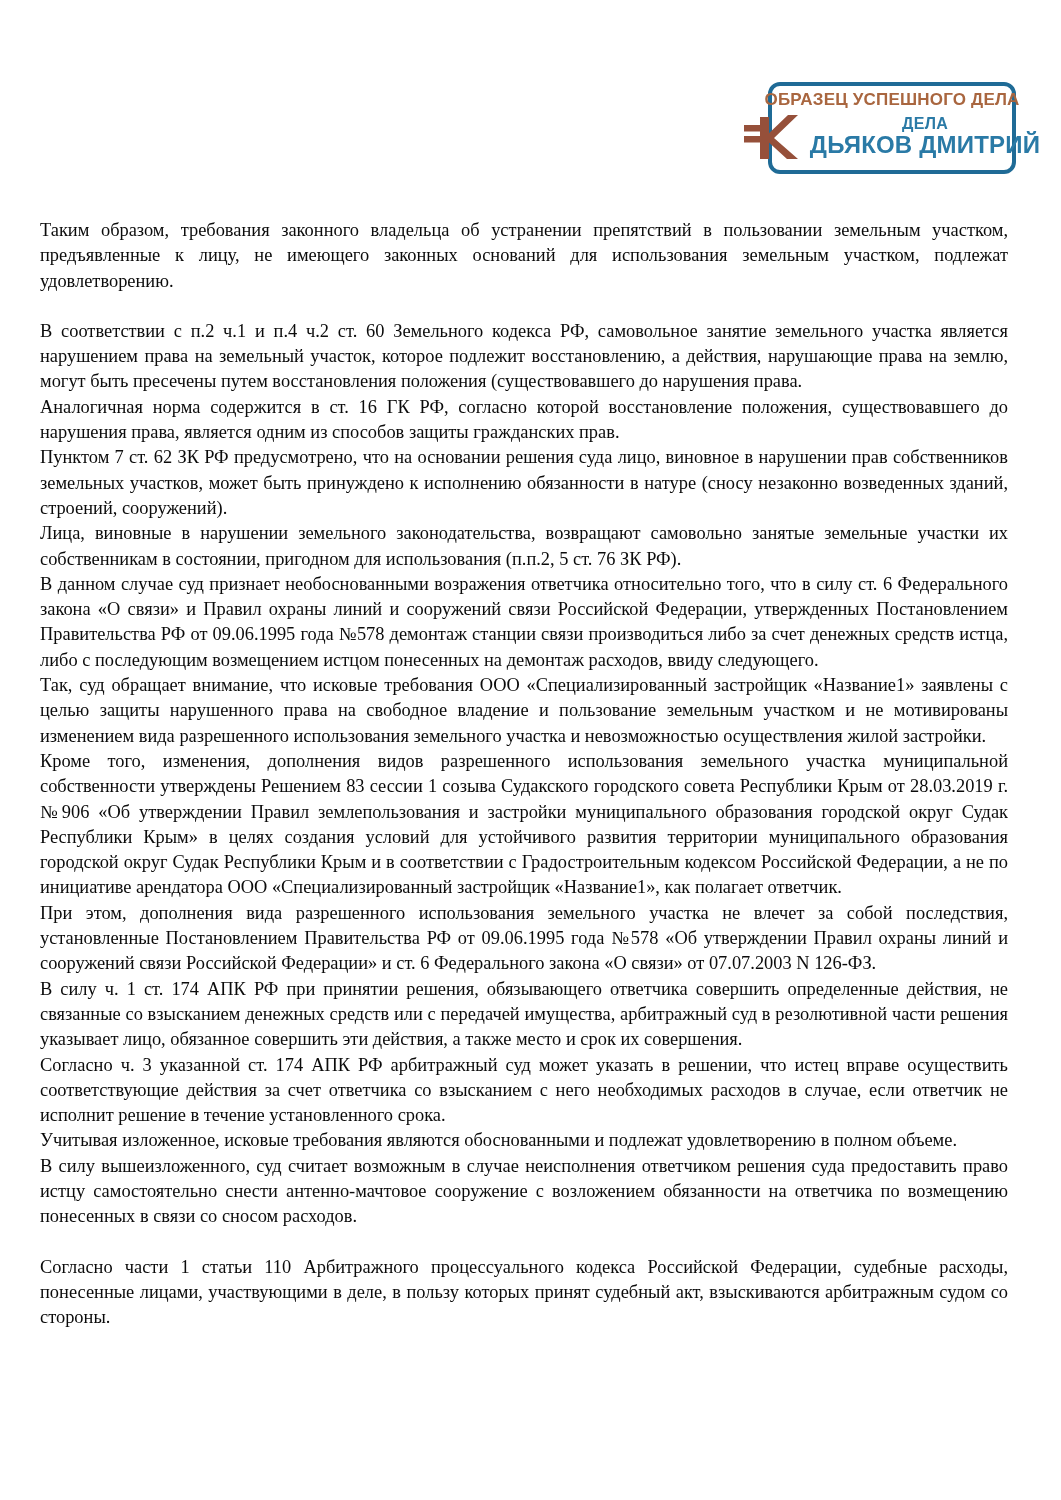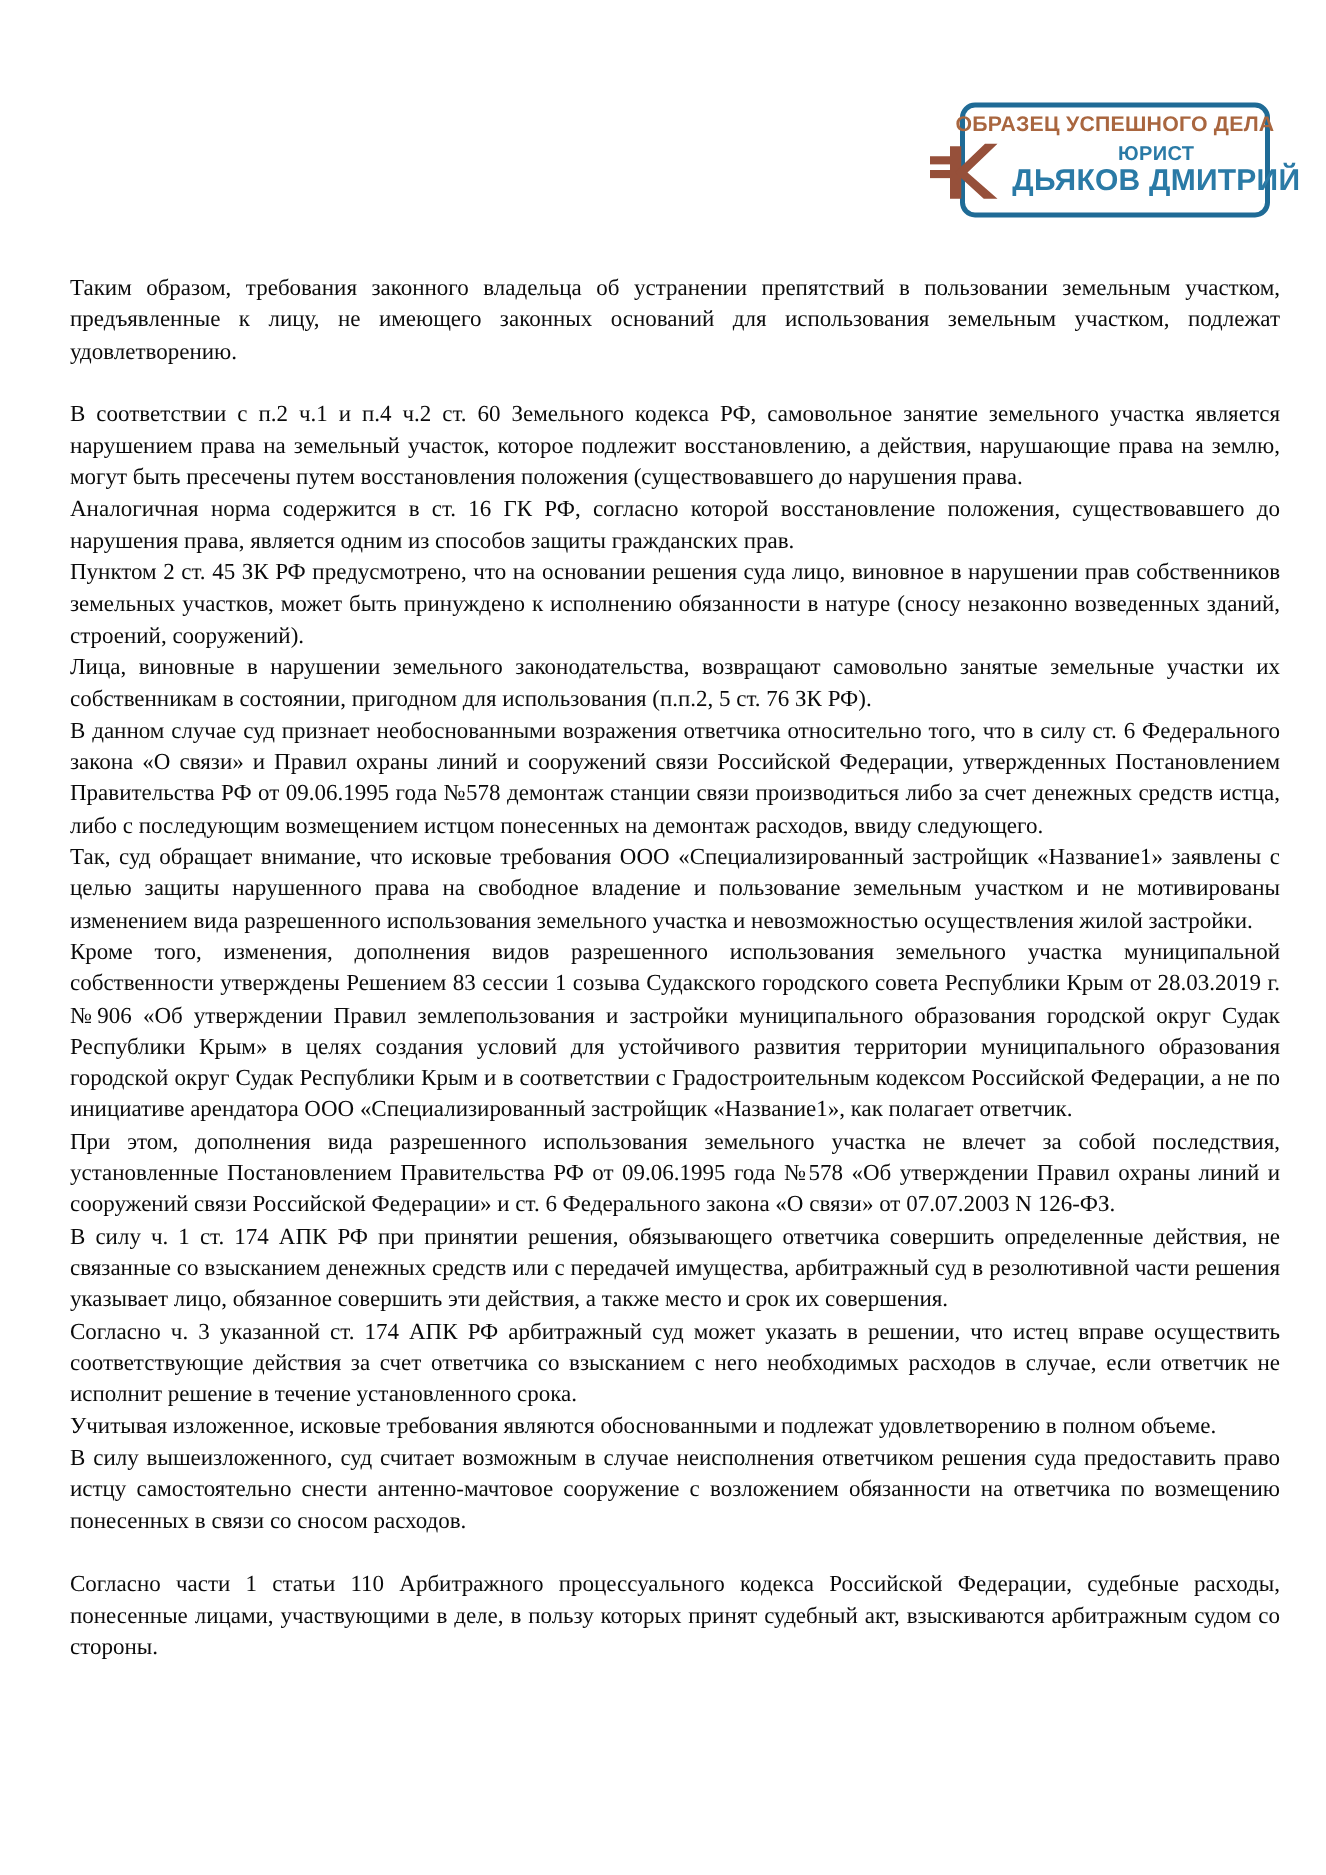--- a/index.html
+++ b/index.html
@@ -76,21 +76,21 @@
   }
   #logo-badge .badge-line2 {
     font-size: 24px;
     letter-spacing: 0.2px;
     white-space: nowrap;
   }
 
   
   #doc-body {
     position: absolute;
-    left: 56px;
+    left: 40px;
     top: 218px;
     width: 968px;
   }
   .para {
     font-size: 18.4px;
     line-height: 25.3px;
     text-align: justify;
     text-justify: inter-word;
     margin: 0;
     hyphens: none;
@@ -112,32 +112,32 @@
     <div class="badge-body">
       <svg class="badge-mark" viewBox="0 0 62 48" aria-hidden="true">
         <rect x="0" y="12" width="17" height="6.5" fill="#96503a"></rect>
         <rect x="0" y="23" width="17" height="6.5" fill="#96503a"></rect>
         <polygon points="16,4 25,4 25,46 16,46" fill="#96503a"></polygon>
         <polygon points="44,2 54,2 30,25 54,46 43,46 20,25" fill="#96503a"></polygon>
         <polygon points="33,2 43,2 19,25 43,46 32,46 9,25" fill="#8a4733" opacity="0"></polygon>
         <polygon points="24,4 33,4 13,25 33,46 24,46 7,25" fill="#96503a" opacity="0"></polygon>
       </svg>
       <div class="badge-right-text">
-        <span class="badge-line1">ЮРИСТ</span>
+        <span class="badge-line1">ДЕЛА</span>
         <span class="badge-line2">ДЬЯКОВ ДМИТРИЙ</span>
       </div>
     </div>
   </div>
 
   <div id="doc-body">
     <p class="para">Таким образом, требования законного владельца об устранении препятствий в пользовании земельным участком, предъявленные к лицу, не имеющего законных оснований для использования земельным участком, подлежат удовлетворению.</p>
     <div class="spacer-line"></div>
     <p class="para">В соответствии с п.2 ч.1 и п.4 ч.2 ст. 60 Земельного кодекса РФ, самовольное занятие земельного участка является нарушением права на земельный участок, которое подлежит восстановлению, а действия, нарушающие права на землю, могут быть пресечены путем восстановления положения (существовавшего до нарушения права.</p>
     <p class="para">Аналогичная норма содержится в ст. 16 ГК РФ, согласно которой восстановление положения, существовавшего до нарушения права, является одним из способов защиты гражданских прав.</p>
-    <p class="para">Пунктом 2 ст. 45 ЗК РФ предусмотрено, что на основании решения суда лицо, виновное в нарушении прав собственников земельных участков, может быть принуждено к исполнению обязанности в натуре (сносу незаконно возведенных зданий, строений, сооружений).</p>
+    <p class="para">Пунктом 7 ст. 62 ЗК РФ предусмотрено, что на основании решения суда лицо, виновное в нарушении прав собственников земельных участков, может быть принуждено к исполнению обязанности в натуре (сносу незаконно возведенных зданий, строений, сооружений).</p>
     <p class="para">Лица, виновные в нарушении земельного законодательства, возвращают самовольно занятые земельные участки их собственникам в состоянии, пригодном для использования (п.п.2, 5 ст. 76 ЗК РФ).</p>
     <p class="para">В данном случае суд признает необоснованными возражения ответчика относительно того, что в силу ст. 6 Федерального закона «О связи» и Правил охраны линий и сооружений связи Российской Федерации, утвержденных Постановлением Правительства РФ от 09.06.1995 года №578 демонтаж станции связи производиться либо за счет денежных средств истца, либо с последующим возмещением истцом понесенных на демонтаж расходов, ввиду следующего.</p>
     <p class="para">Так, суд обращает внимание, что исковые требования ООО «Специализированный застройщик «Название1» заявлены с целью защиты нарушенного права на свободное владение и пользование земельным участком и не мотивированы изменением вида разрешенного использования земельного участка и невозможностью осуществления жилой застройки.</p>
     <p class="para">Кроме того, изменения, дополнения видов разрешенного использования земельного участка муниципальной собственности утверждены Решением 83 сессии 1 созыва Судакского городского совета Республики Крым от 28.03.2019 г. №906 «Об утверждении Правил землепользования и застройки муниципального образования городской округ Судак Республики Крым» в целях создания условий для устойчивого развития территории муниципального образования городской округ Судак Республики Крым и в соответствии с Градостроительным кодексом Российской Федерации, а не по инициативе арендатора ООО «Специализированный застройщик «Название1», как полагает ответчик.</p>
     <p class="para">При этом, дополнения вида разрешенного использования земельного участка не влечет за собой последствия, установленные Постановлением Правительства РФ от 09.06.1995 года №578 «Об утверждении Правил охраны линий и сооружений связи Российской Федерации» и ст. 6 Федерального закона «О связи» от 07.07.2003 N 126-ФЗ.</p>
     <p class="para">В силу ч. 1 ст. 174 АПК РФ при принятии решения, обязывающего ответчика совершить определенные действия, не связанные со взысканием денежных средств или с передачей имущества, арбитражный суд в резолютивной части решения указывает лицо, обязанное совершить эти действия, а также место и срок их совершения.</p>
     <p class="para">Согласно ч. 3 указанной ст. 174 АПК РФ арбитражный суд может указать в решении, что истец вправе осуществить соответствующие действия за счет ответчика со взысканием с него необходимых расходов в случае, если ответчик не исполнит решение в течение установленного срока.</p>
     <p class="para">Учитывая изложенное, исковые требования являются обоснованными и подлежат удовлетворению в полном объеме.</p>
     <p class="para">В силу вышеизложенного, суд считает возможным в случае неисполнения ответчиком решения суда предоставить право истцу самостоятельно снести антенно-мачтовое сооружение с возложением обязанности на ответчика по возмещению понесенных в связи со сносом расходов.</p>
     <div class="spacer-line"></div>

